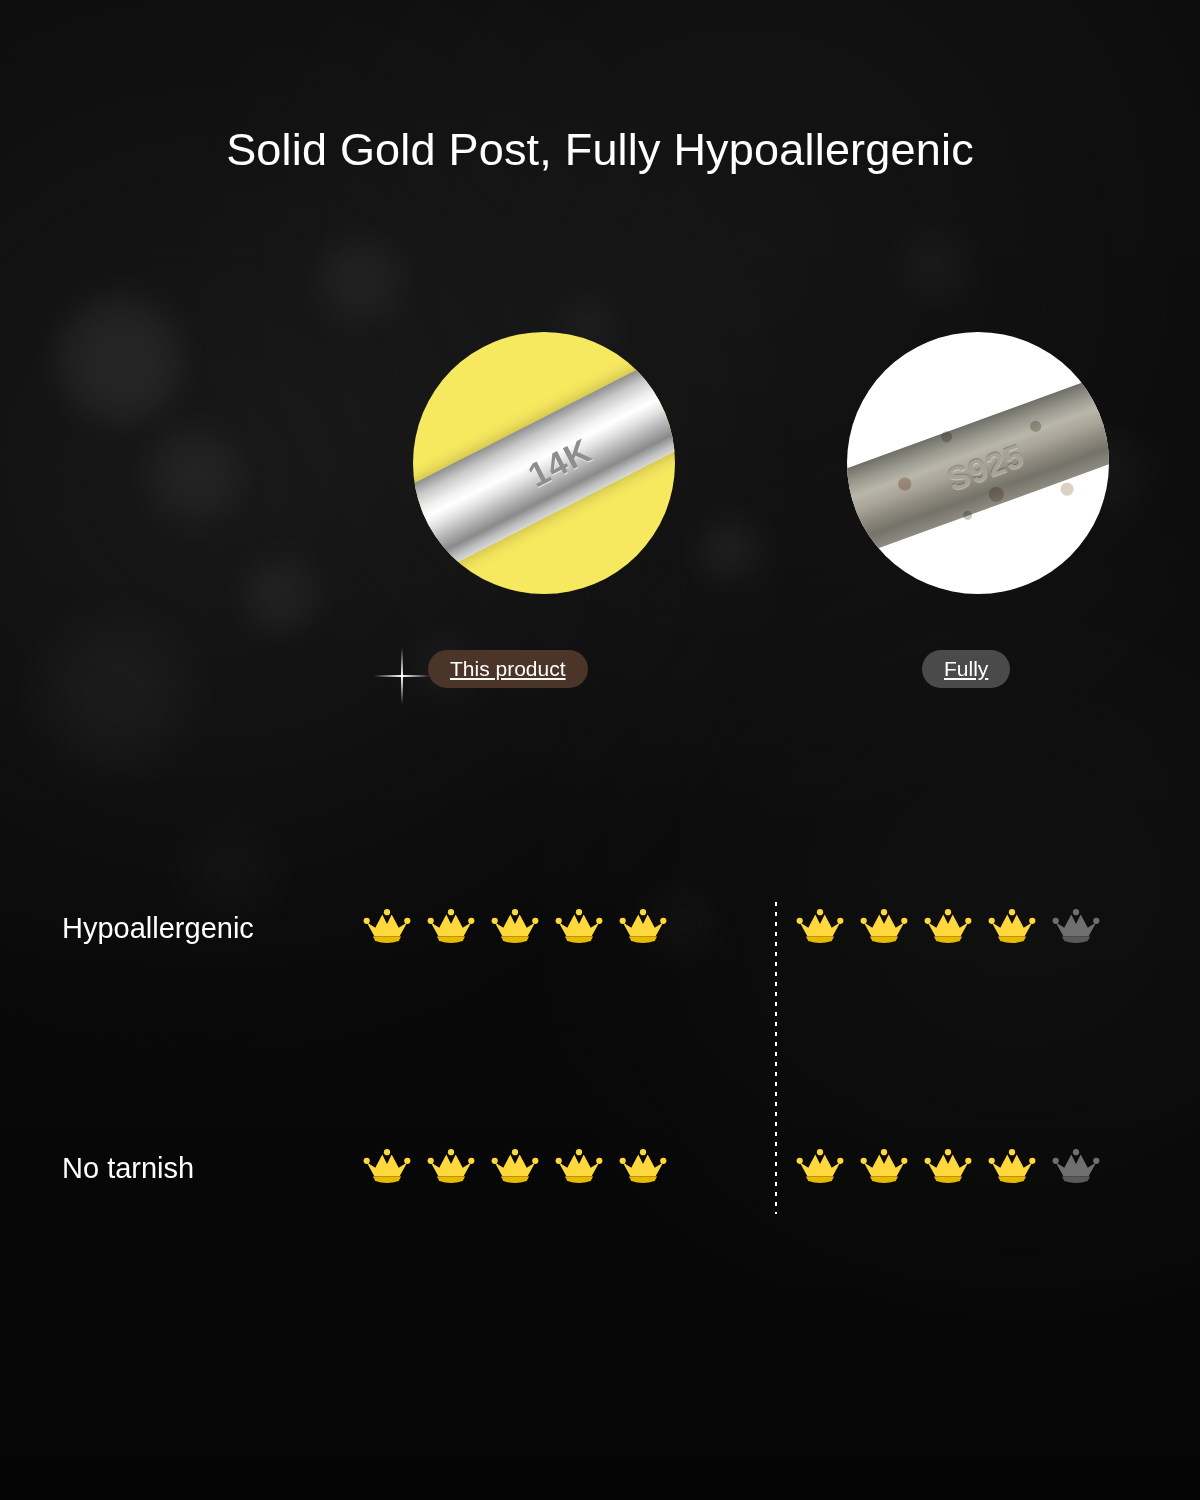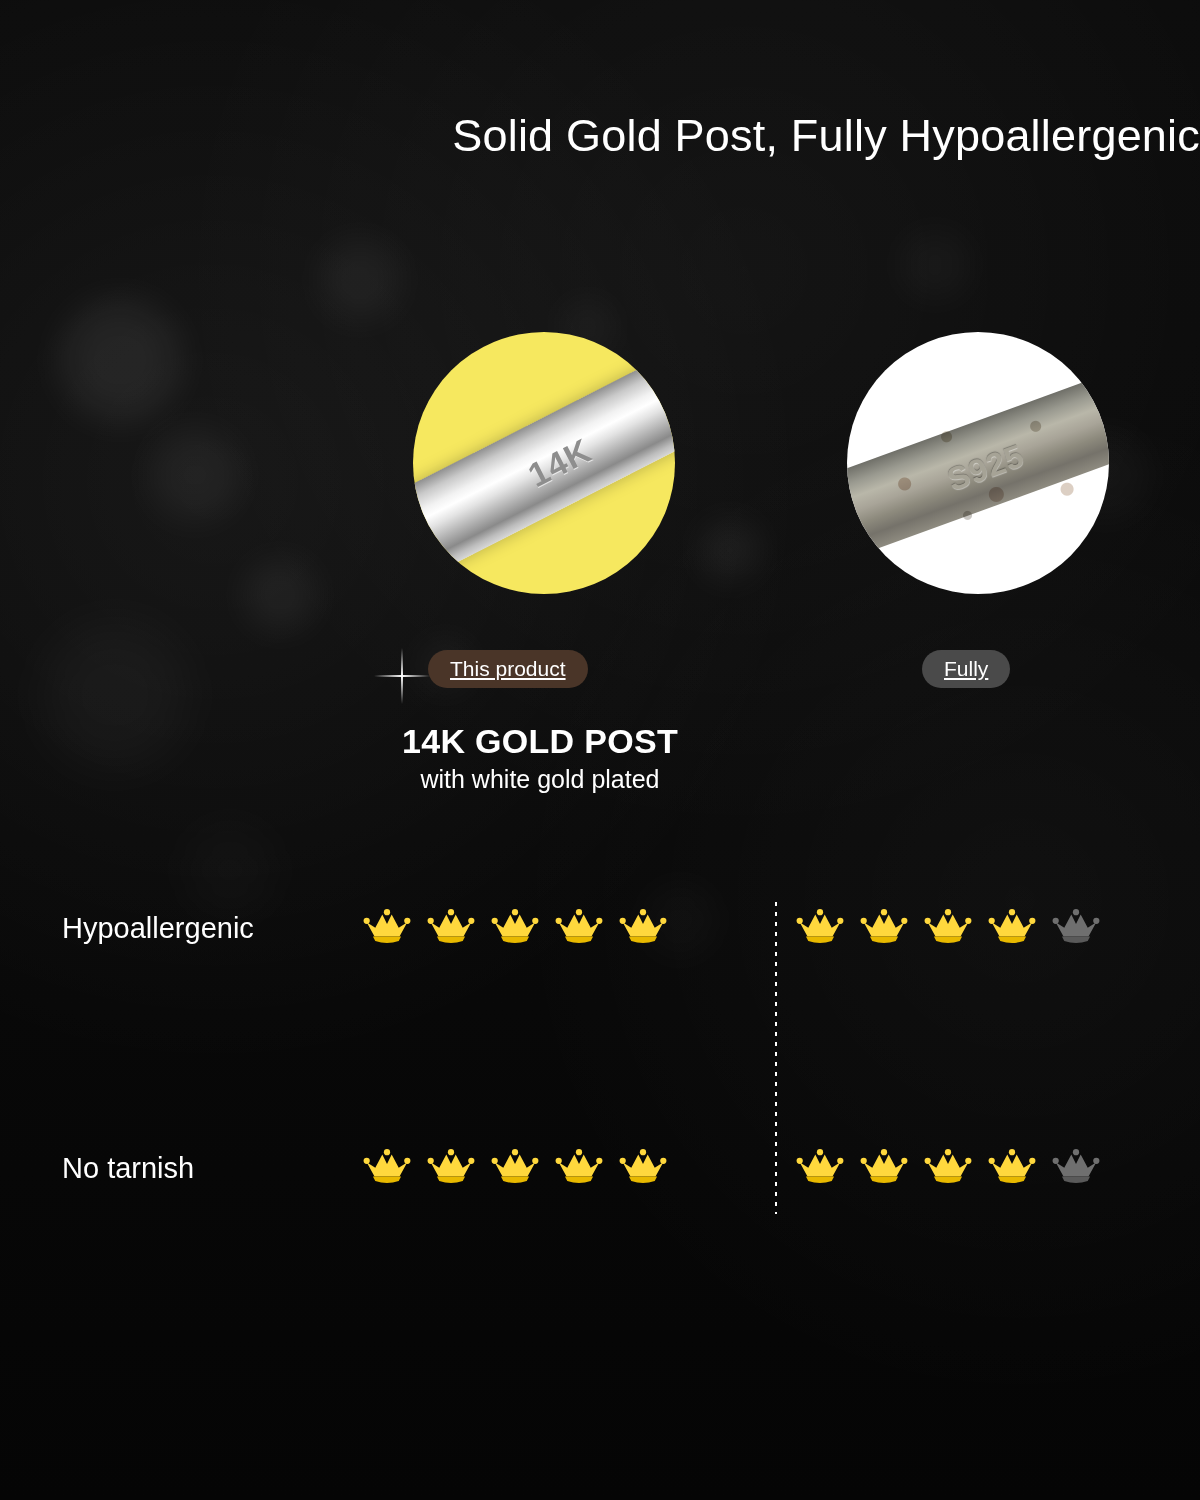--- a/index.html
+++ b/index.html
@@ -37,24 +37,24 @@
   .b6 { left: 40px;  top: 620px; width: 150px; height: 150px; background: rgba(255,255,255,0.035); filter: blur(26px); }
   .b7 { left: 420px; top: 640px; width: 50px;  height: 50px;  background: rgba(255,255,255,0.05); }
   .b8 { left: 900px; top: 230px; width: 70px;  height: 70px;  background: rgba(255,255,255,0.035); }
   .b9 { left: 180px; top: 820px; width: 100px; height: 100px; background: rgba(255,255,255,0.025); filter: blur(24px); }
   .b10{ left: 560px; top: 300px; width: 55px;  height: 55px;  background: rgba(255,255,255,0.04); }
   .b11{ left: 1060px;top: 430px; width: 90px;  height: 90px;  background: rgba(255,255,255,0.03); }
   .b12{ left: 640px; top: 880px; width: 80px;  height: 80px;  background: rgba(255,255,255,0.022); }
 
   .headline {
     position: absolute;
-    top: 110px;
+    top: 124px;
     left: 0;
     width: 1200px;
-    text-align: right;
+    text-align: center;
     color: #ffffff;
     font-size: 45px;
     font-weight: 400;
     letter-spacing: 0.2px;
   }
 
   
   .circle {
     position: absolute;
     border-radius: 50%;
@@ -234,24 +234,20 @@
   <div class="bokeh b12"></div>
 
   <h1 class="headline">Solid Gold Post, Fully Hypoallergenic</h1>
 
   <div class="circle circle-gold">
     <div class="bar"></div>
     <div class="stamp">14K</div>
   </div>
   <div class="sparkle"></div>
   <div class="pill pill-product">This product</div>
-  <div class="label-block label-gold">
-    <div class="label-title">14K GOLD POST</div>
-    <div class="label-sub">with white gold plated</div>
-  </div>
 
   <div class="circle circle-silver">
     <div class="bar"></div>
     <div class="tarnish"></div>
     <div class="stamp">S925</div>
   </div>
   <div class="pill pill-others">Fully</div>
 
   <div class="table">
     <div class="divider"></div>

